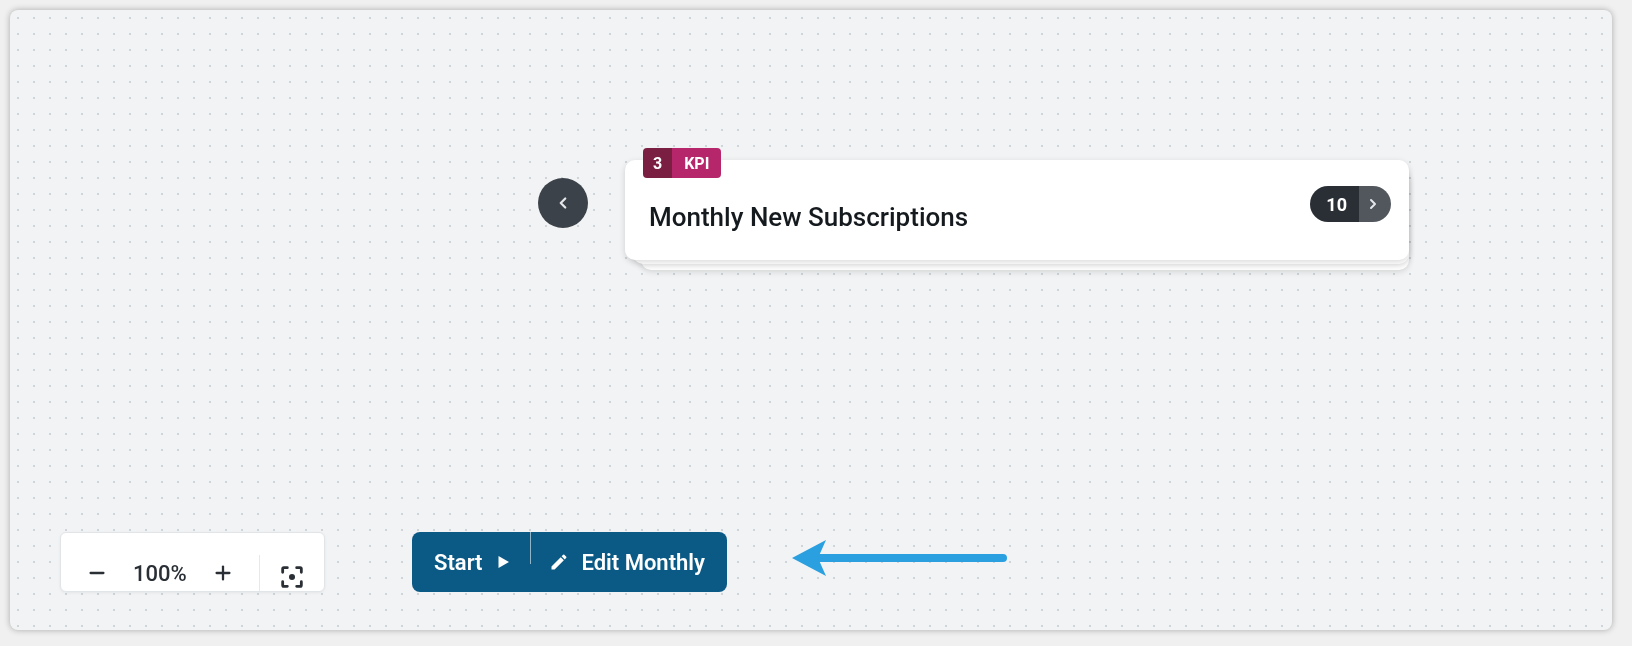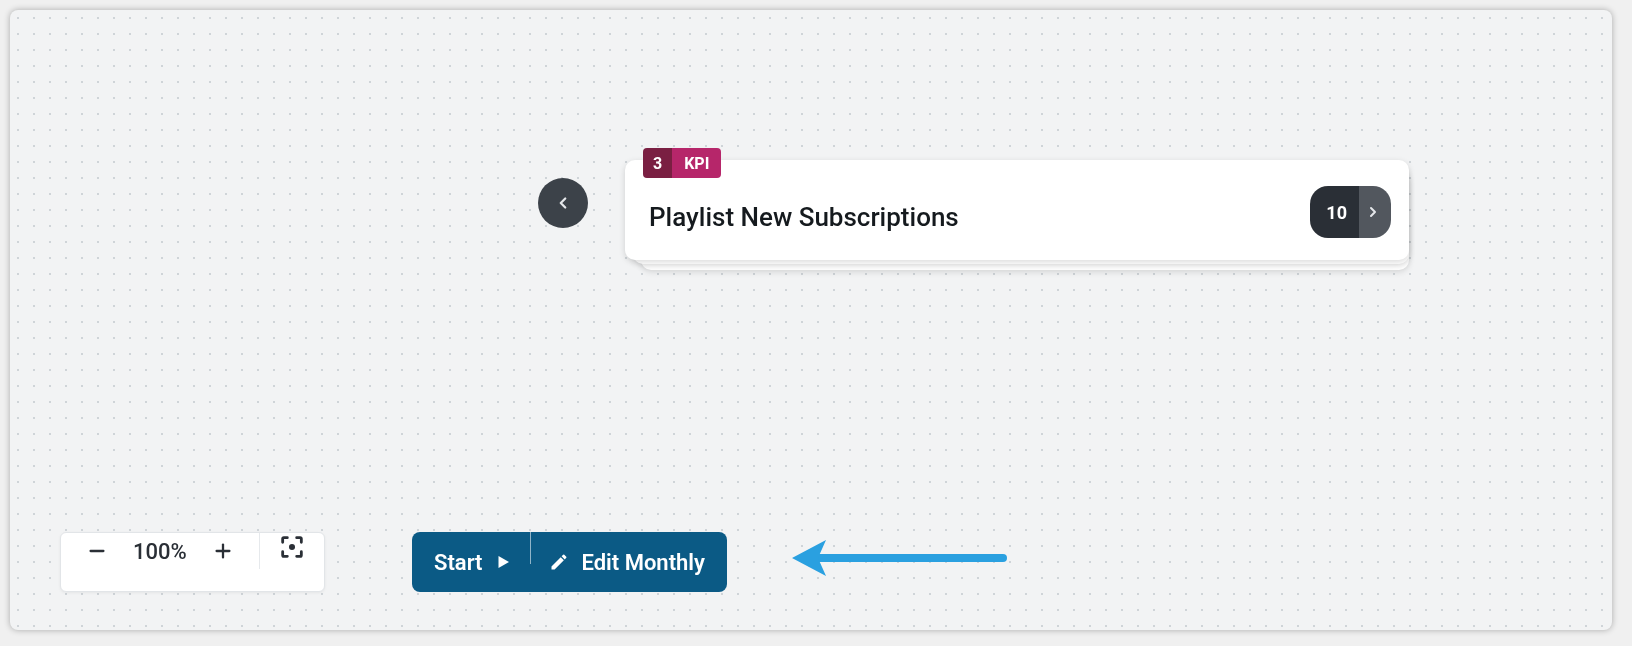--- a/index.html
+++ b/index.html
@@ -99,21 +99,21 @@
       top: 42px;
       left: 24px;
       font-size: 26px;
       color: #151a1e;
       font-weight: 500;
     }
     .card-count-pill {
       position: absolute;
       top: 26px;
       right: 18px;
-      height: 52px;
+      height: 36px;
       display: flex;
       align-items: center;
       border-radius: 18px;
       overflow: hidden;
     }
     .card-count-num {
       background: #2a2f36;
       color: #fff;
       font-weight: 700;
       font-size: 18px;
@@ -149,21 +149,21 @@
     .zoom-panel {
       position: absolute;
       bottom: 38px;
       left: 50px;
       height: 60px;
       background: #fff;
       border: 1px solid #e2e5e8;
       border-radius: 6px;
       box-shadow: 0 1px 3px rgba(0,0,0,0.06);
       display: flex;
-      align-items: flex-start;
+      align-items: flex-end;
     }
     .zoom-main {
       display: flex;
       align-items: center;
       justify-content: center;
       gap: 14px;
       padding: 0 18px;
       border-right: 1px solid #e6e9ec;
     }
     .zoom-btn {
@@ -236,21 +236,21 @@
   </div>
 
   <div class="card-stack">
     <div class="card-behind2"></div>
     <div class="card-behind1"></div>
     <div class="card">
       <div class="card-tag-group">
         <div class="card-tag-num">3</div>
         <div class="card-tag-label">KPI</div>
       </div>
-      <div class="card-title">Playlist New Subscriptions</div>
+      <div class="card-title">Monthly New Subscriptions</div>
       <div class="card-count-pill">
         <div class="card-count-num">10</div>
         <div class="card-count-chev">
           <svg width="16" height="16" viewBox="0 0 24 24" fill="none" stroke="#e5e7ea" stroke-width="3" stroke-linecap="round" stroke-linejoin="round">
             <polyline points="9 18 15 12 9 6"></polyline>
           </svg>
         </div>
       </div>
     </div>
   </div>

